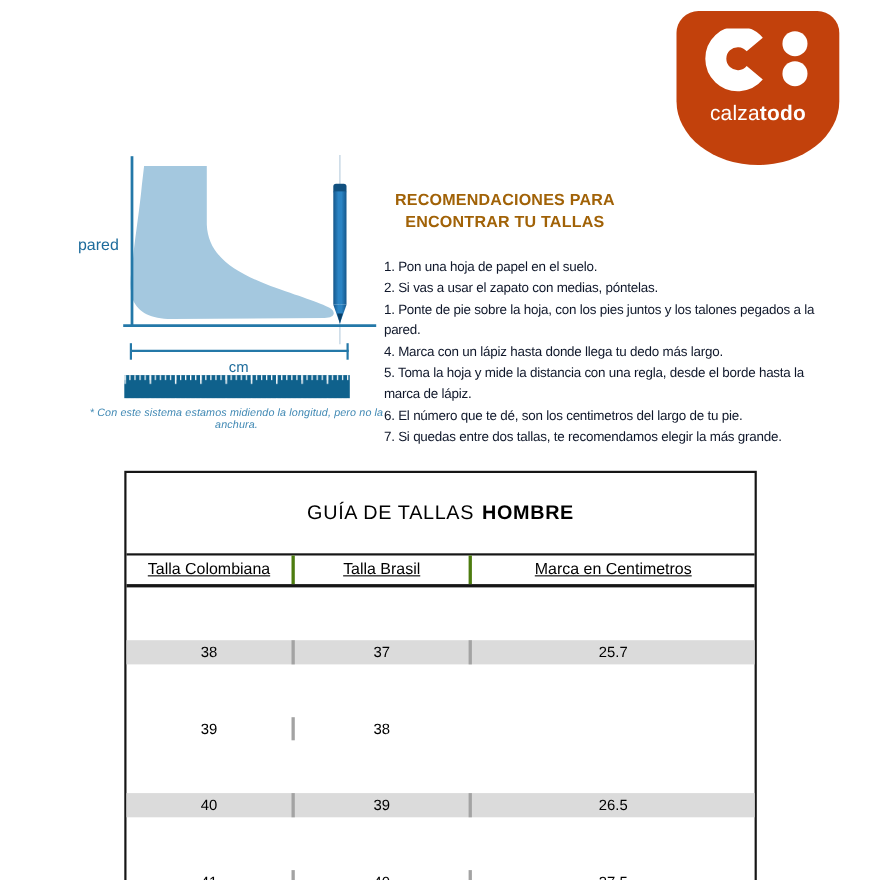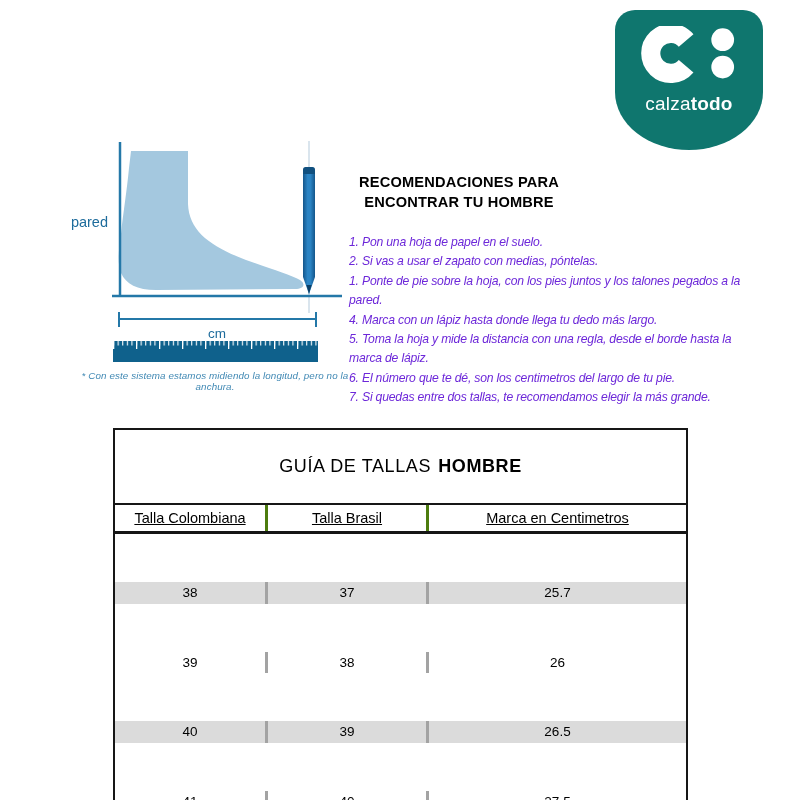--- a/index.html
+++ b/index.html
@@ -5,44 +5,44 @@
   * { margin:0; padding:0; box-sizing:border-box; }
   html,body { background:#ffffff; }
   .page {
     position:relative; width:800px; height:800px; background:#ffffff;
     font-family:"Liberation Sans", sans-serif; overflow:hidden;
   }
 
   
   .logo-badge {
     position:absolute; left:615px; top:10px; width:148px; height:140px;
-    background:#0f766e;
+    background:#c2410c;
     border-radius:20px 20px 74px 74px / 20px 20px 58px 58px;
     display:flex; flex-direction:column; align-items:center;
   }
   .logo-mark { width:102px; height:62px; margin-top:16px; }
   .logo-text { color:#ffffff; font-size:19px; margin-top:5px; letter-spacing:0.2px; }
   .logo-text .bold { font-weight:bold; }
 
   
   .foot-illustration { position:absolute; left:60px; top:130px; width:300px; height:250px; }
   .foot-illustration text { font-family:"Liberation Sans", sans-serif; }
   .illu-caption {
     position:absolute; left:65px; top:370px; width:300px; text-align:center;
     font-size:9.8px; font-style:italic; color:#4189B4; letter-spacing:0.1px;
   }
 
   
   .reco-title {
     position:absolute; left:335px; top:172px; width:248px; text-align:center;
-    font-size:14.6px; font-weight:bold; color:#000000; line-height:1.38; letter-spacing:0.2px;
+    font-size:14.6px; font-weight:bold; color:#a16207; line-height:1.38; letter-spacing:0.2px;
   }
   .reco-steps {
     position:absolute; left:349px; top:233px; width:408px;
-    font-size:12.2px; line-height:19.4px; color:#6d28d9; letter-spacing:-0.2px;font-style:italic;
+    font-size:12.2px; line-height:19.4px; color:#0f172a; letter-spacing:-0.2px;
   }
 
   
   .size-table {
     position:absolute; left:113px; top:428px; width:575px;
     border:2px solid #161616; background:#ffffff; color:#000000;
   }
   .st-title {
     height:75px; display:flex; align-items:center; justify-content:center;
     font-size:18px; letter-spacing:0.6px; border-bottom:2px solid #161616;
@@ -126,21 +126,21 @@
     </g>
 
     <text x="108" y="227" text-anchor="end" font-size="14.5" fill="#1E6C9C">pared</text>
     <text x="217" y="338" text-anchor="middle" font-size="13.5" fill="#1E6C9C">cm</text>
   </svg>
 
   <div class="illu-caption">* Con este sistema estamos midiendo la longitud, pero no la anchura.</div>
 
   <div class="reco-title">
     <div>RECOMENDACIONES PARA</div>
-    <div>ENCONTRAR TU HOMBRE</div>
+    <div>ENCONTRAR TU TALLAS</div>
   </div>
 
   <div class="reco-steps">
     <div class="step">1. Pon una hoja de papel en el suelo.</div>
     <div class="step">2. Si vas a usar el zapato con medias, póntelas.</div>
     <div class="step">1. Ponte de pie sobre la hoja, con los pies juntos y los talones pegados a la pared.</div>
     <div class="step">4. Marca con un lápiz hasta donde llega tu dedo más largo.</div>
     <div class="step">5. Toma la hoja y mide la distancia con una regla, desde el borde hasta la marca de lápiz.</div>
     <div class="step">6. El número que te dé, son los centimetros del largo de tu pie.</div>
     <div class="step">7. Si quedas entre dos tallas, te recomendamos elegir la más grande.</div>
@@ -159,21 +159,20 @@
     </div>
 
     <div class="st-row alt">
       <div class="st-cell">38</div>
       <div class="st-cell">37</div>
       <div class="st-cell">25.7</div>
     </div>
     <div class="st-row">
       <div class="st-cell">39</div>
       <div class="st-cell">38</div>
-      <div class="st-cell">26</div>
     </div>
     <div class="st-row alt">
       <div class="st-cell">40</div>
       <div class="st-cell">39</div>
       <div class="st-cell">26.5</div>
     </div>
     <div class="st-row">
       <div class="st-cell">41</div>
       <div class="st-cell">40</div>
       <div class="st-cell">27.5</div>

